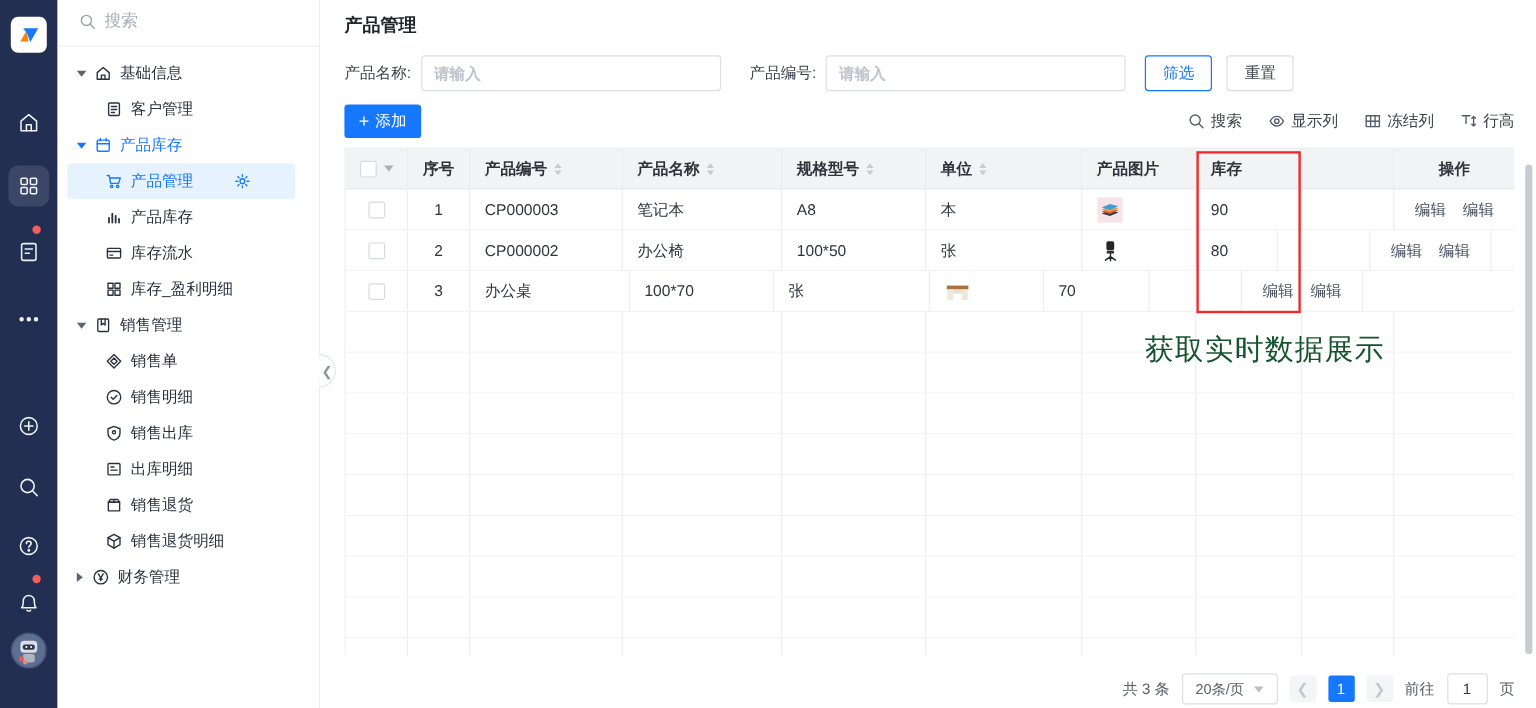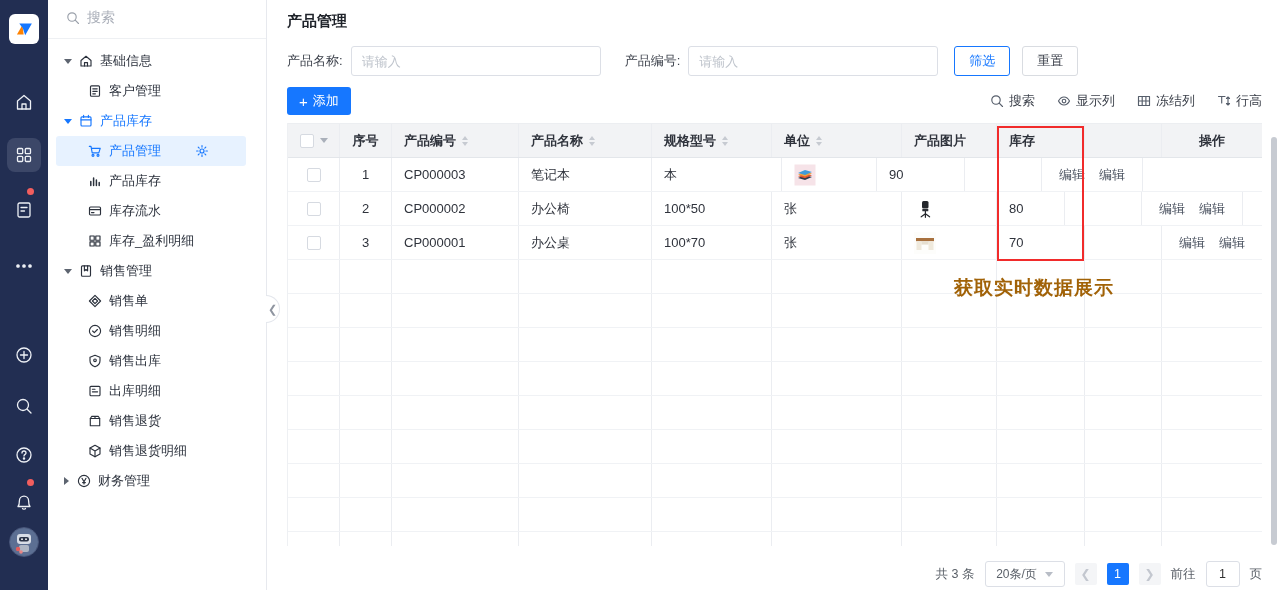--- a/index.html
+++ b/index.html
@@ -40,21 +40,21 @@
   .tree-item .gear { position:absolute; right:30px; color:#1677ff; }
   .icon { width:14px; height:14px; display:inline-flex; flex-shrink:0; }
   .icon svg { width:100%; height:100%; stroke:currentColor; fill:none; stroke-width:1.15; stroke-linecap:round; stroke-linejoin:round; }
   .collapse-handle { position:absolute; left:218px; top:295px; width:14px; height:28px; background:#fff; border:1px solid #e3e6ec; border-left:none; border-radius:0 14px 14px 0; display:flex; align-items:center; justify-content:center; color:#8f95a0; font-size:11px; z-index:5; }
 
   
   .main { flex:1; position:relative; background:#fff; }
   .page-title { margin:12px 0 0 20px; font-size:15px; font-weight:bold; color:#20242b; }
   .filter-row { display:flex; align-items:center; margin:15px 18px 0 20px; }
   .f-label { font-size:13px; color:#3a3f49; margin-right:8px; white-space:nowrap; }
-  .f-input { width:250px; height:30px; border:1px solid #dcdfe6; border-radius:3px; padding:0 10px; font-size:13px; color:#333; outline:none; }
+  .f-input { width:250px; height:30px; border:1px solid #dcdfe6; border-radius:3px; padding:0 10px; font-size:13px; color:#333; outline:none;font-weight:bold; }
   .f-input::placeholder { color:#bfc4cc; }
   .f-group2 { margin-left:24px; }
   .btn { height:30px; border-radius:3px; font-size:13px; cursor:pointer; background:#fff; }
   .btn-filter { margin-left:16px; padding:0 14px; border:1px solid #1677ff; color:#1677ff; }
   .btn-reset { margin-left:12px; padding:0 14px; border:1px solid #d9dce1; color:#3a3f49; }
   .action-row { display:flex; align-items:center; justify-content:space-between; margin:11px 18px 8px 20px; }
   .btn-add { height:28px; padding:0 12px; background:#1677ff; color:#fff; border:none; border-radius:3px; font-size:13px; display:flex; align-items:center; gap:5px; cursor:pointer; }
   .btn-add .plus { font-size:15px; line-height:1; }
   .toolbar { display:flex; align-items:center; gap:22px; }
   .tool { display:flex; align-items:center; gap:5px; font-size:13px; color:#3a3f49; cursor:pointer; }
@@ -72,21 +72,21 @@
   .checkbox { width:14px; height:14px; border:1px solid #d6dae1; border-radius:2px; background:#fff; }
   .hd-chevron { width:0; height:0; border-left:4px solid transparent; border-right:4px solid transparent; border-top:5px solid #aab0ba; margin-left:6px; }
   .sort { display:inline-flex; flex-direction:column; gap:2px; margin-left:6px; }
   .sort i { width:0; height:0; border-left:3.5px solid transparent; border-right:3.5px solid transparent; display:block; }
   .sort .up { border-bottom:4px solid #c6cad1; }
   .sort .dn { border-top:4px solid #c6cad1; }
   .thumb { width:22px; height:22px; display:inline-flex; }
   .edit-link { color:#4a5260; cursor:pointer; }
   .edit-link + .edit-link { margin-left:14px; }
   .red-box { position:absolute; left:709px; top:3px; width:87px; height:135px; border:2px solid #f12b2b; pointer-events:none; }
-  .red-note { position:absolute; left:666px; top:152px; font-size:19px; font-weight:bold; color:#a16207; letter-spacing:1px; white-space:nowrap; }
+  .red-note { position:absolute; left:666px; top:152px; font-size:24px; font-weight:normal; color:#14532d; letter-spacing:1px; white-space:nowrap; }
 
   
   .pager { display:flex; align-items:center; justify-content:flex-end; gap:10px; margin:15px 18px 0 0; font-size:12.5px; color:#5a6068; }
   .page-select { width:80px; height:26px; border:1px solid #dcdfe6; border-radius:3px; display:flex; align-items:center; justify-content:center; gap:8px; font-size:12px; color:#5a6068; cursor:pointer; }
   .sel-caret { width:0; height:0; border-left:4px solid transparent; border-right:4px solid transparent; border-top:5px solid #b8bdc6; }
   .page-arrow { width:22px; height:22px; border-radius:2px; background:#f4f5f7; color:#c3c7cf; display:flex; align-items:center; justify-content:center; font-size:12px; cursor:pointer; }
   .page-cur { width:22px; height:22px; border-radius:2px; background:#1677ff; color:#fff; display:flex; align-items:center; justify-content:center; font-size:12.5px; cursor:pointer; }
   .goto-input { width:34px; height:26px; border:1px solid #dcdfe6; border-radius:3px; text-align:center; font-size:12.5px; color:#333; outline:none; }
   .vscroll { position:absolute; left:1271px; top:137px; width:6px; height:408px; background:#c7cbd2; border-radius:3px; }
 </style>
@@ -466,20 +466,23 @@
         </div>
         <div class="t-cell c-center" style="width: 52px;">
           <span>1</span>
         </div>
         <div class="t-cell" style="width: 127px;">
           <span>CP000003</span>
         </div>
         <div class="t-cell" style="width: 133px;">
           <span>笔记本</span>
         </div>
+        <div class="t-cell" style="width: 120px;">
+          <span>A8</span>
+        </div>
         <div class="t-cell" style="width: 130px;">
           <span>本</span>
         </div>
         <div class="t-cell" style="width: 95px;">
           <span class="thumb">
             <svg viewBox="0 0 22 22">
               <rect x="0.5" y="0.5" width="21" height="21" fill="#f6e3e8"></rect>
               <path d="M4 14 L11 11 L18 13 L11 16 Z" fill="#2e3a4a"></path>
               <path d="M4 12.3 L11 9.3 L18 11.3 L11 14.3 Z" fill="#e2562f"></path>
               <path d="M4 10.6 L11 7.6 L18 9.6 L11 12.6 Z" fill="#f0a23c"></path>
@@ -533,23 +536,20 @@
           <span class="edit-link">编辑</span>
           <span class="edit-link">编辑</span>
         </div>
       </div>
       <div class="t-row t-body-row">
         <div class="t-cell c-center" style="width: 52px;">
           <span class="checkbox"></span>
         </div>
         <div class="t-cell c-center" style="width: 52px;">
           <span>3</span>
-        </div>
-        <div class="t-cell" style="width: 127px;">
-          <span>CP000001</span>
         </div>
         <div class="t-cell" style="width: 133px;">
           <span>办公桌</span>
         </div>
         <div class="t-cell" style="width: 120px;">
           <span>100*70</span>
         </div>
         <div class="t-cell" style="width: 130px;">
           <span>张</span>
         </div>

